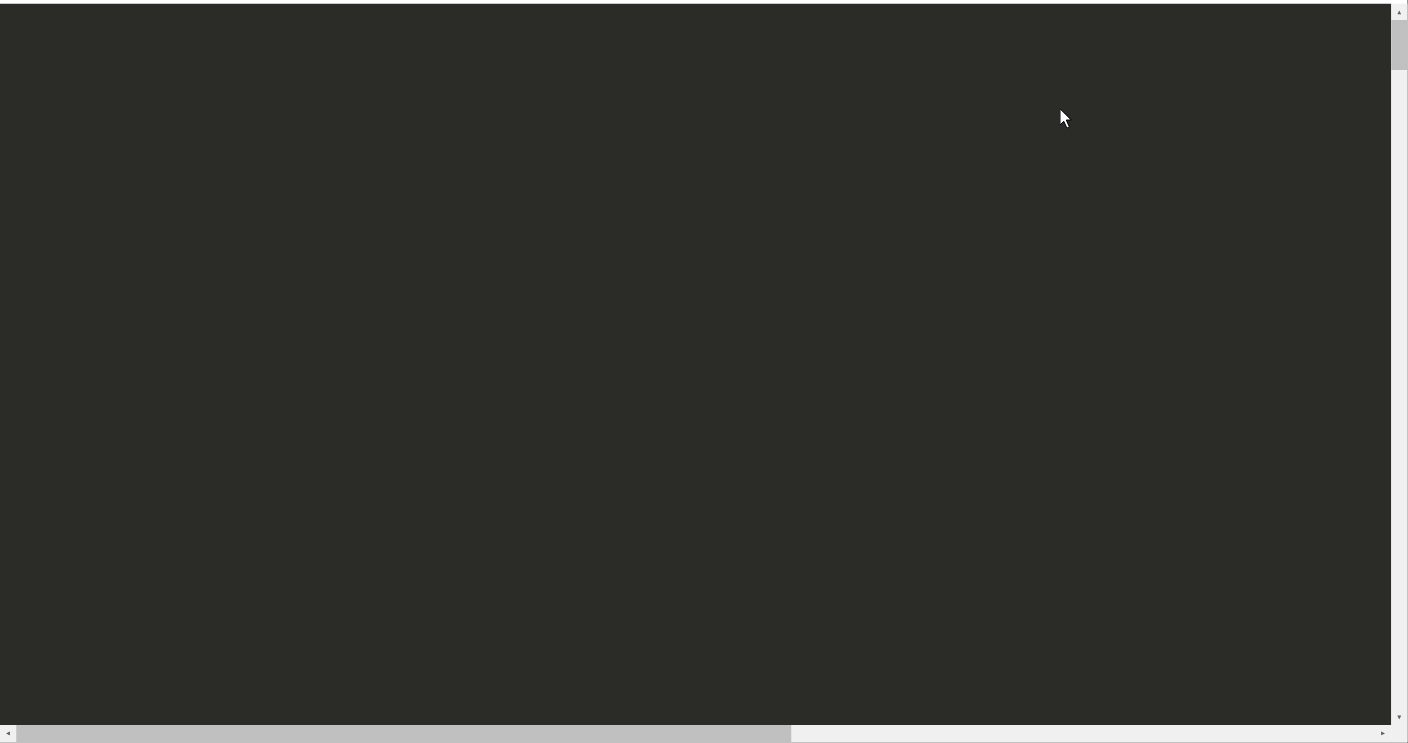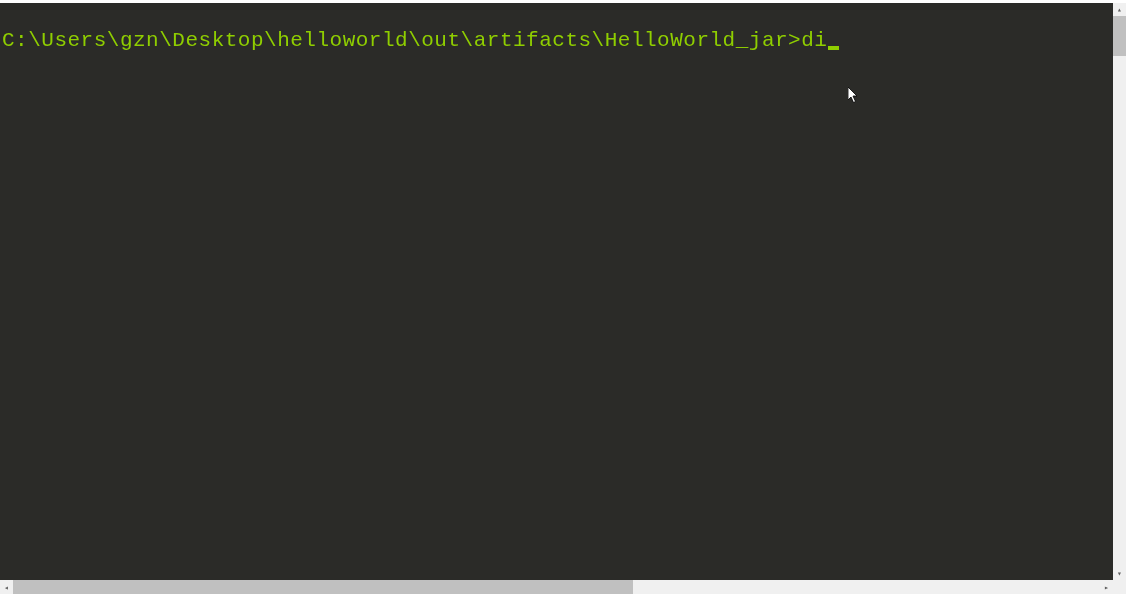--- a/index.html
+++ b/index.html
@@ -158,21 +158,20 @@
       width: 13px;
       height: 14px;
       background: #f0f0f0;
     }
   </style>
 </head>
 <body>
 
 <div class="terminal-container">
   <div class="terminal-content">
-    <div class="command-line"><span class="prompt">C:\Users\gzn\Desktop\helloworld\out\artifacts\HelloWorld_jar&gt;</span><span class="typed">di</span><span class="cursor"></span></div>
     <div class="mouse-pointer">
       <svg viewBox="0 0 12 18">
         <path d="M0,0 L0,13 L3,10 L5.5,15.5 L7.5,14.5 L5,9 L9,9 Z" fill="white" stroke="black" stroke-width="0.8"></path>
       </svg>
     </div>
   </div>
 </div>
 
 <div class="vscroll">
   <div class="vscroll-arrow-up">▴</div>

